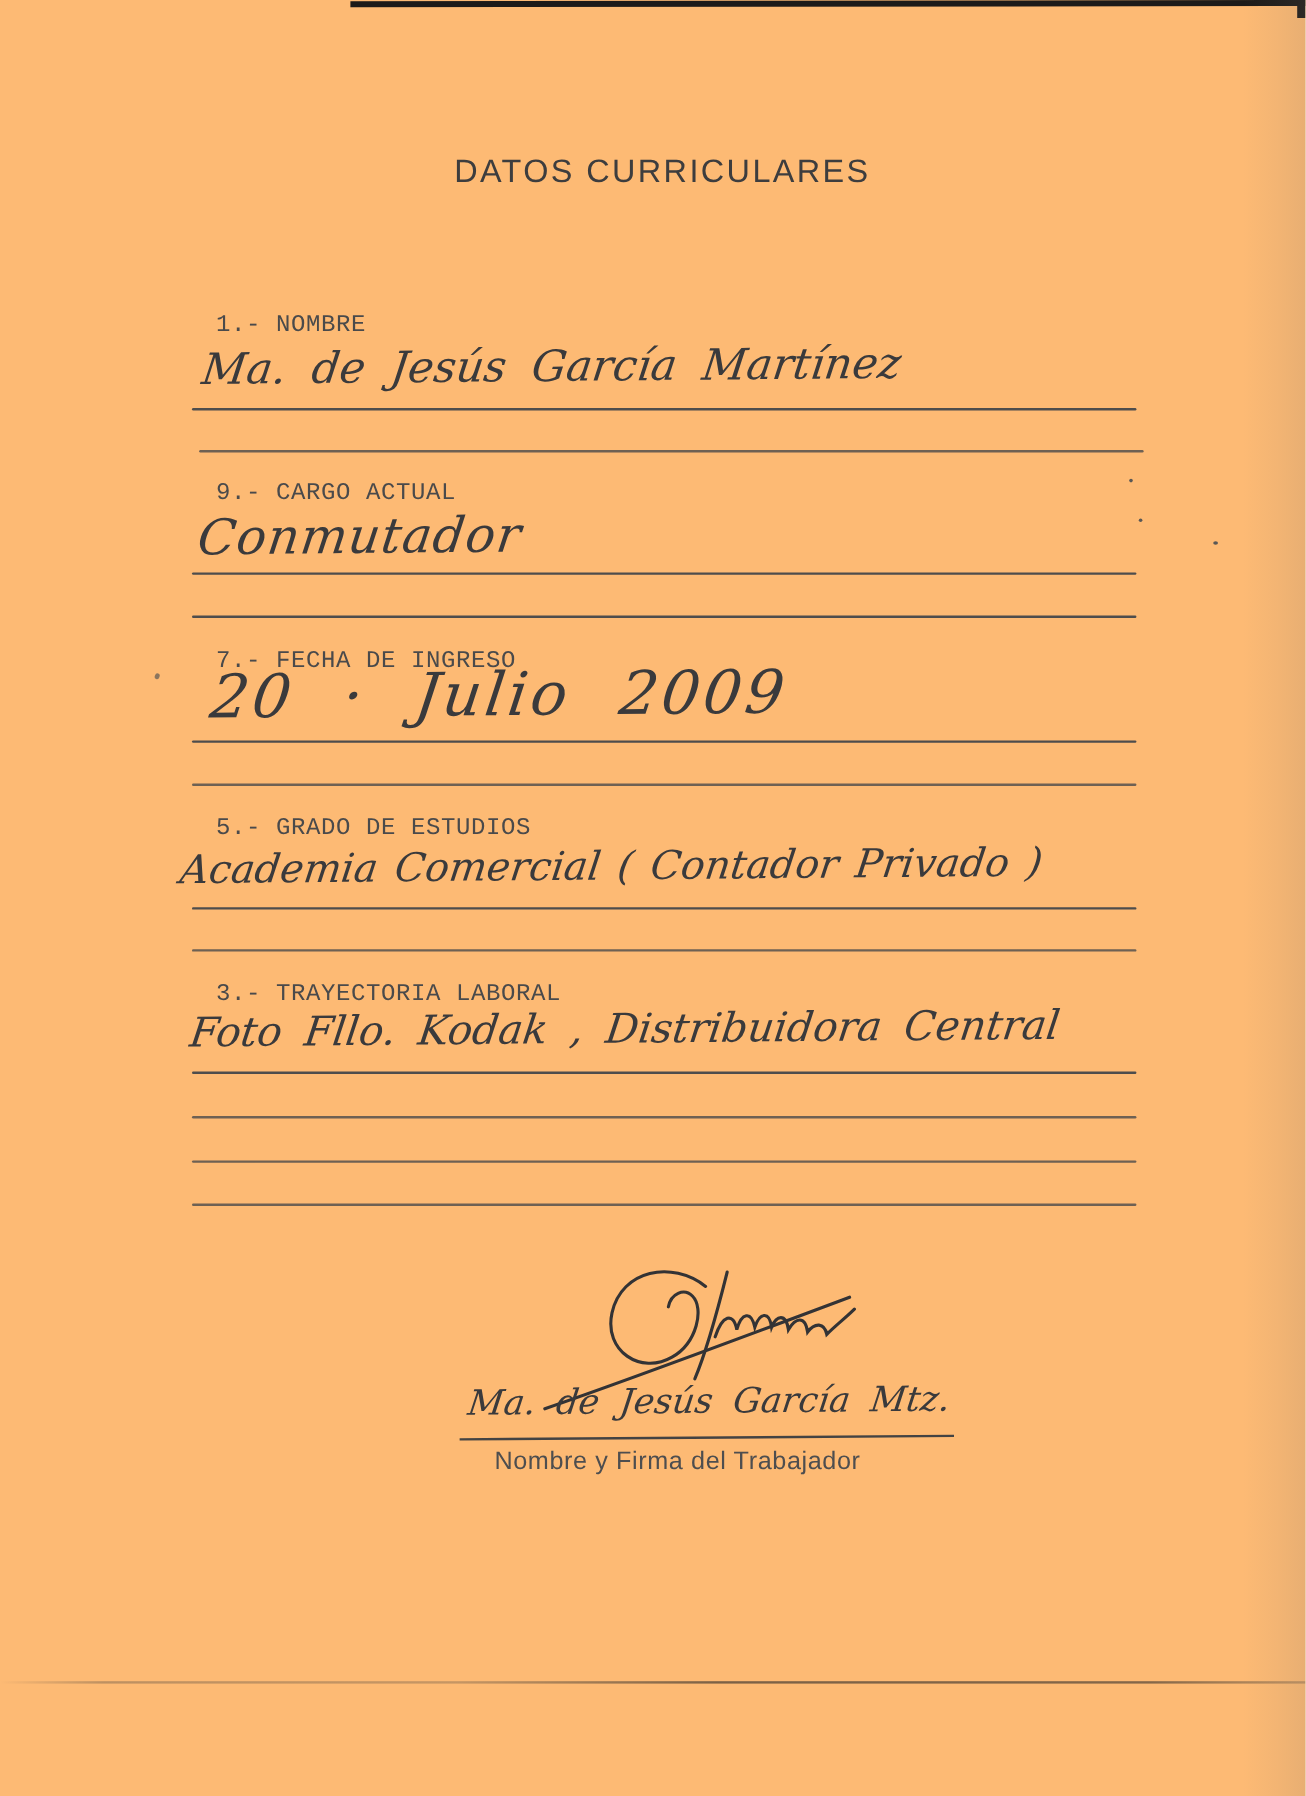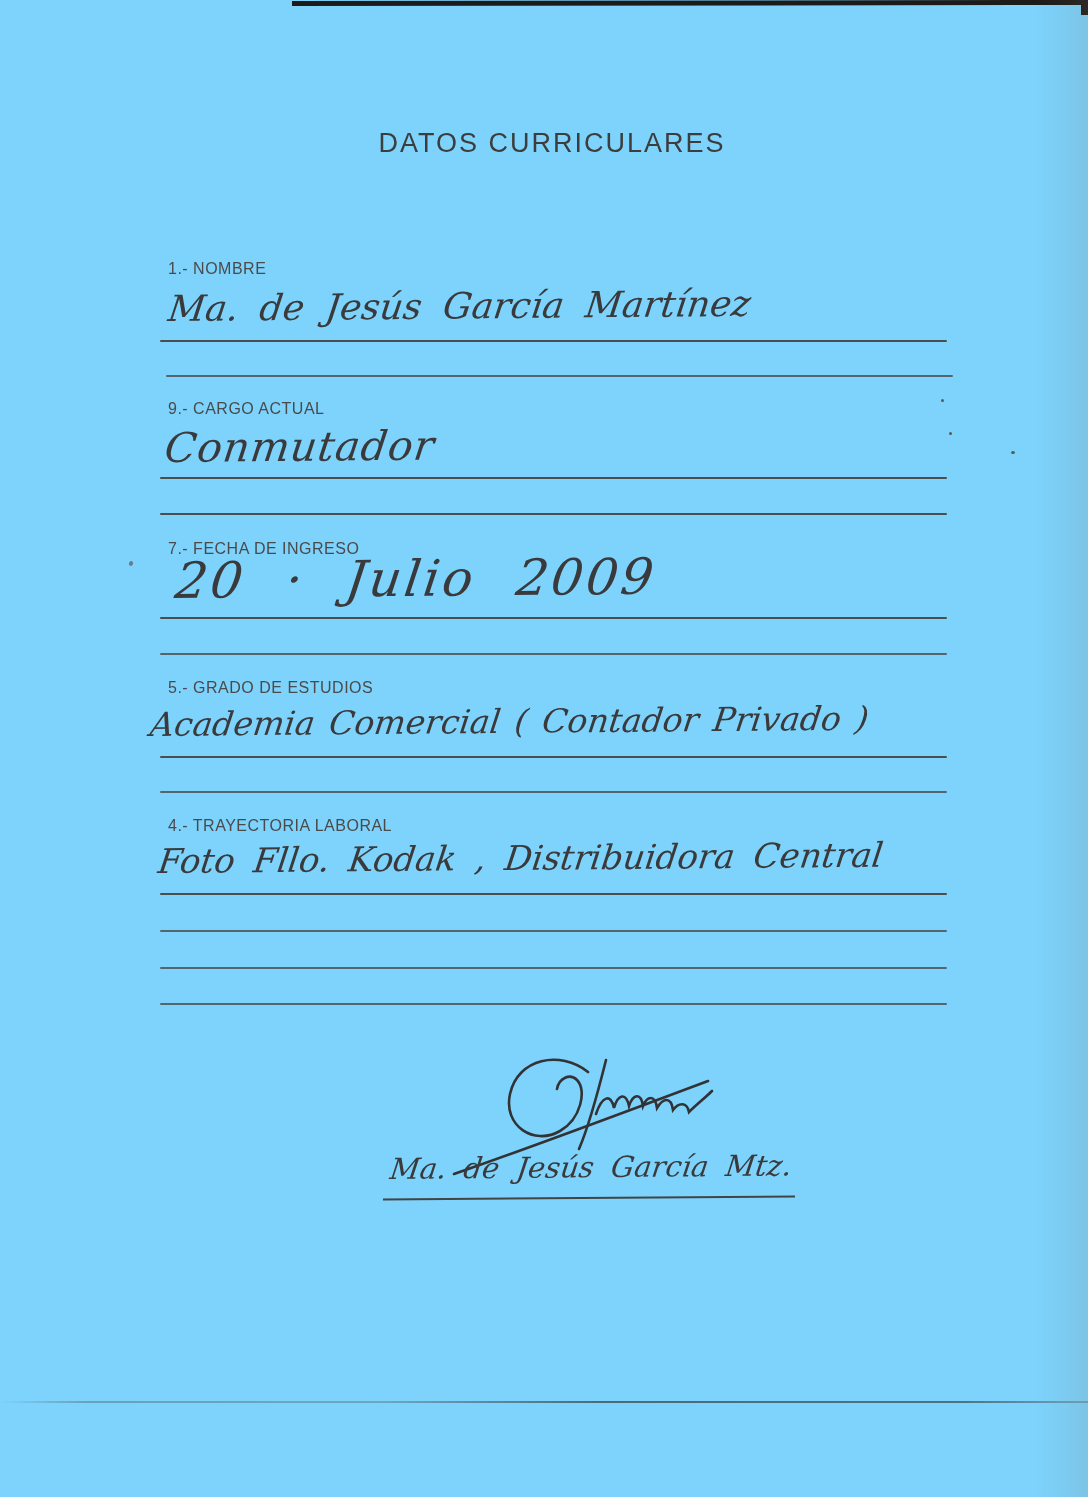--- a/index.html
+++ b/index.html
@@ -5,21 +5,21 @@
   html, body {
     margin: 0;
     padding: 0;
     background: #e9e7e4;
   }
   .paper {
     position: relative;
     width: 1088px;
     height: 1497px;
     margin: 0 auto;
-    background: #7dd3fc;
+    background: #fdba74;
     overflow: hidden;
     font-family: "Liberation Sans", sans-serif;
   }
   
   .top-edge {
     position: absolute;
     top: 0; left: 292px; right: 0;
     height: 5px;
     background: #1d1b19;
     transform: rotate(-0.08deg);
@@ -66,25 +66,26 @@
     letter-spacing: 2px;
     color: #3d3d3e;
   }
   .field {
     position: absolute;
     left: 160px;
     width: 787px;
   }
   .field-label {
     position: absolute;
-    top: 0; left: 8px;
-    font-size: 16px;
+    top: 0; left: 20px;
+    font-size: 20px;
     letter-spacing: 0.5px;
     color: #4a4a4b;
     white-space: nowrap;
+    font-family: Liberation Mono, monospace;
   }
   .rule {
     position: absolute;
     left: 0;
     width: 787px;
     height: 2px;
     background: #4e4d4c;
     border-radius: 1px;
   }
   .rule.soft { opacity: 0.82; }
@@ -170,30 +171,31 @@
   </section>
 
   <section class="field" style="top:679px; height:117px;">
     <div class="field-label">5.- GRADO DE ESTUDIOS</div>
     <div class="hand entry-4">Academia Comercial ( Contador Privado )</div>
     <div class="rule" style="top:77px;"></div>
     <div class="rule soft" style="top:112px;"></div>
   </section>
 
   <section class="field" style="top:817px; height:190px;">
-    <div class="field-label">4.- TRAYECTORIA LABORAL</div>
+    <div class="field-label">3.- TRAYECTORIA LABORAL</div>
     <div class="hand entry-5">Foto Fllo. Kodak , Distribuidora Central</div>
     <div class="rule" style="top:76px;"></div>
     <div class="rule soft" style="top:113px;"></div>
     <div class="rule soft" style="top:150px;"></div>
     <div class="rule soft" style="top:186px;"></div>
   </section>
 
   <svg class="signature-svg" viewBox="0 0 290 130" fill="none" stroke="#333335" stroke-width="2.6" stroke-linecap="round">
     <path d="M150,20 C122,-2 80,6 72,42 C65,74 96,94 122,79 C143,67 149,38 139,28 C132,21 121,26 119,37"></path>
     <path d="M168,8 C162,32 150,76 141,97"></path>
     <path d="M158,62 C164,44 173,41 176,56 C180,42 188,40 191,54 C195,42 203,40 205,54 C209,44 217,42 219,56 C225,46 233,44 235,58 C241,50 249,50 251,60 C259,52 267,46 274,39"></path>
     <path d="M16,122 C80,100 182,62 270,29"></path>
   </svg>
   <div class="hand signature-name">Ma. de Jesús García Mtz.</div>
   <div class="signature-rule"></div>
+  <div class="signature-caption">Nombre y Firma del Trabajador</div>
 
 </div>
 
 </body></html>

